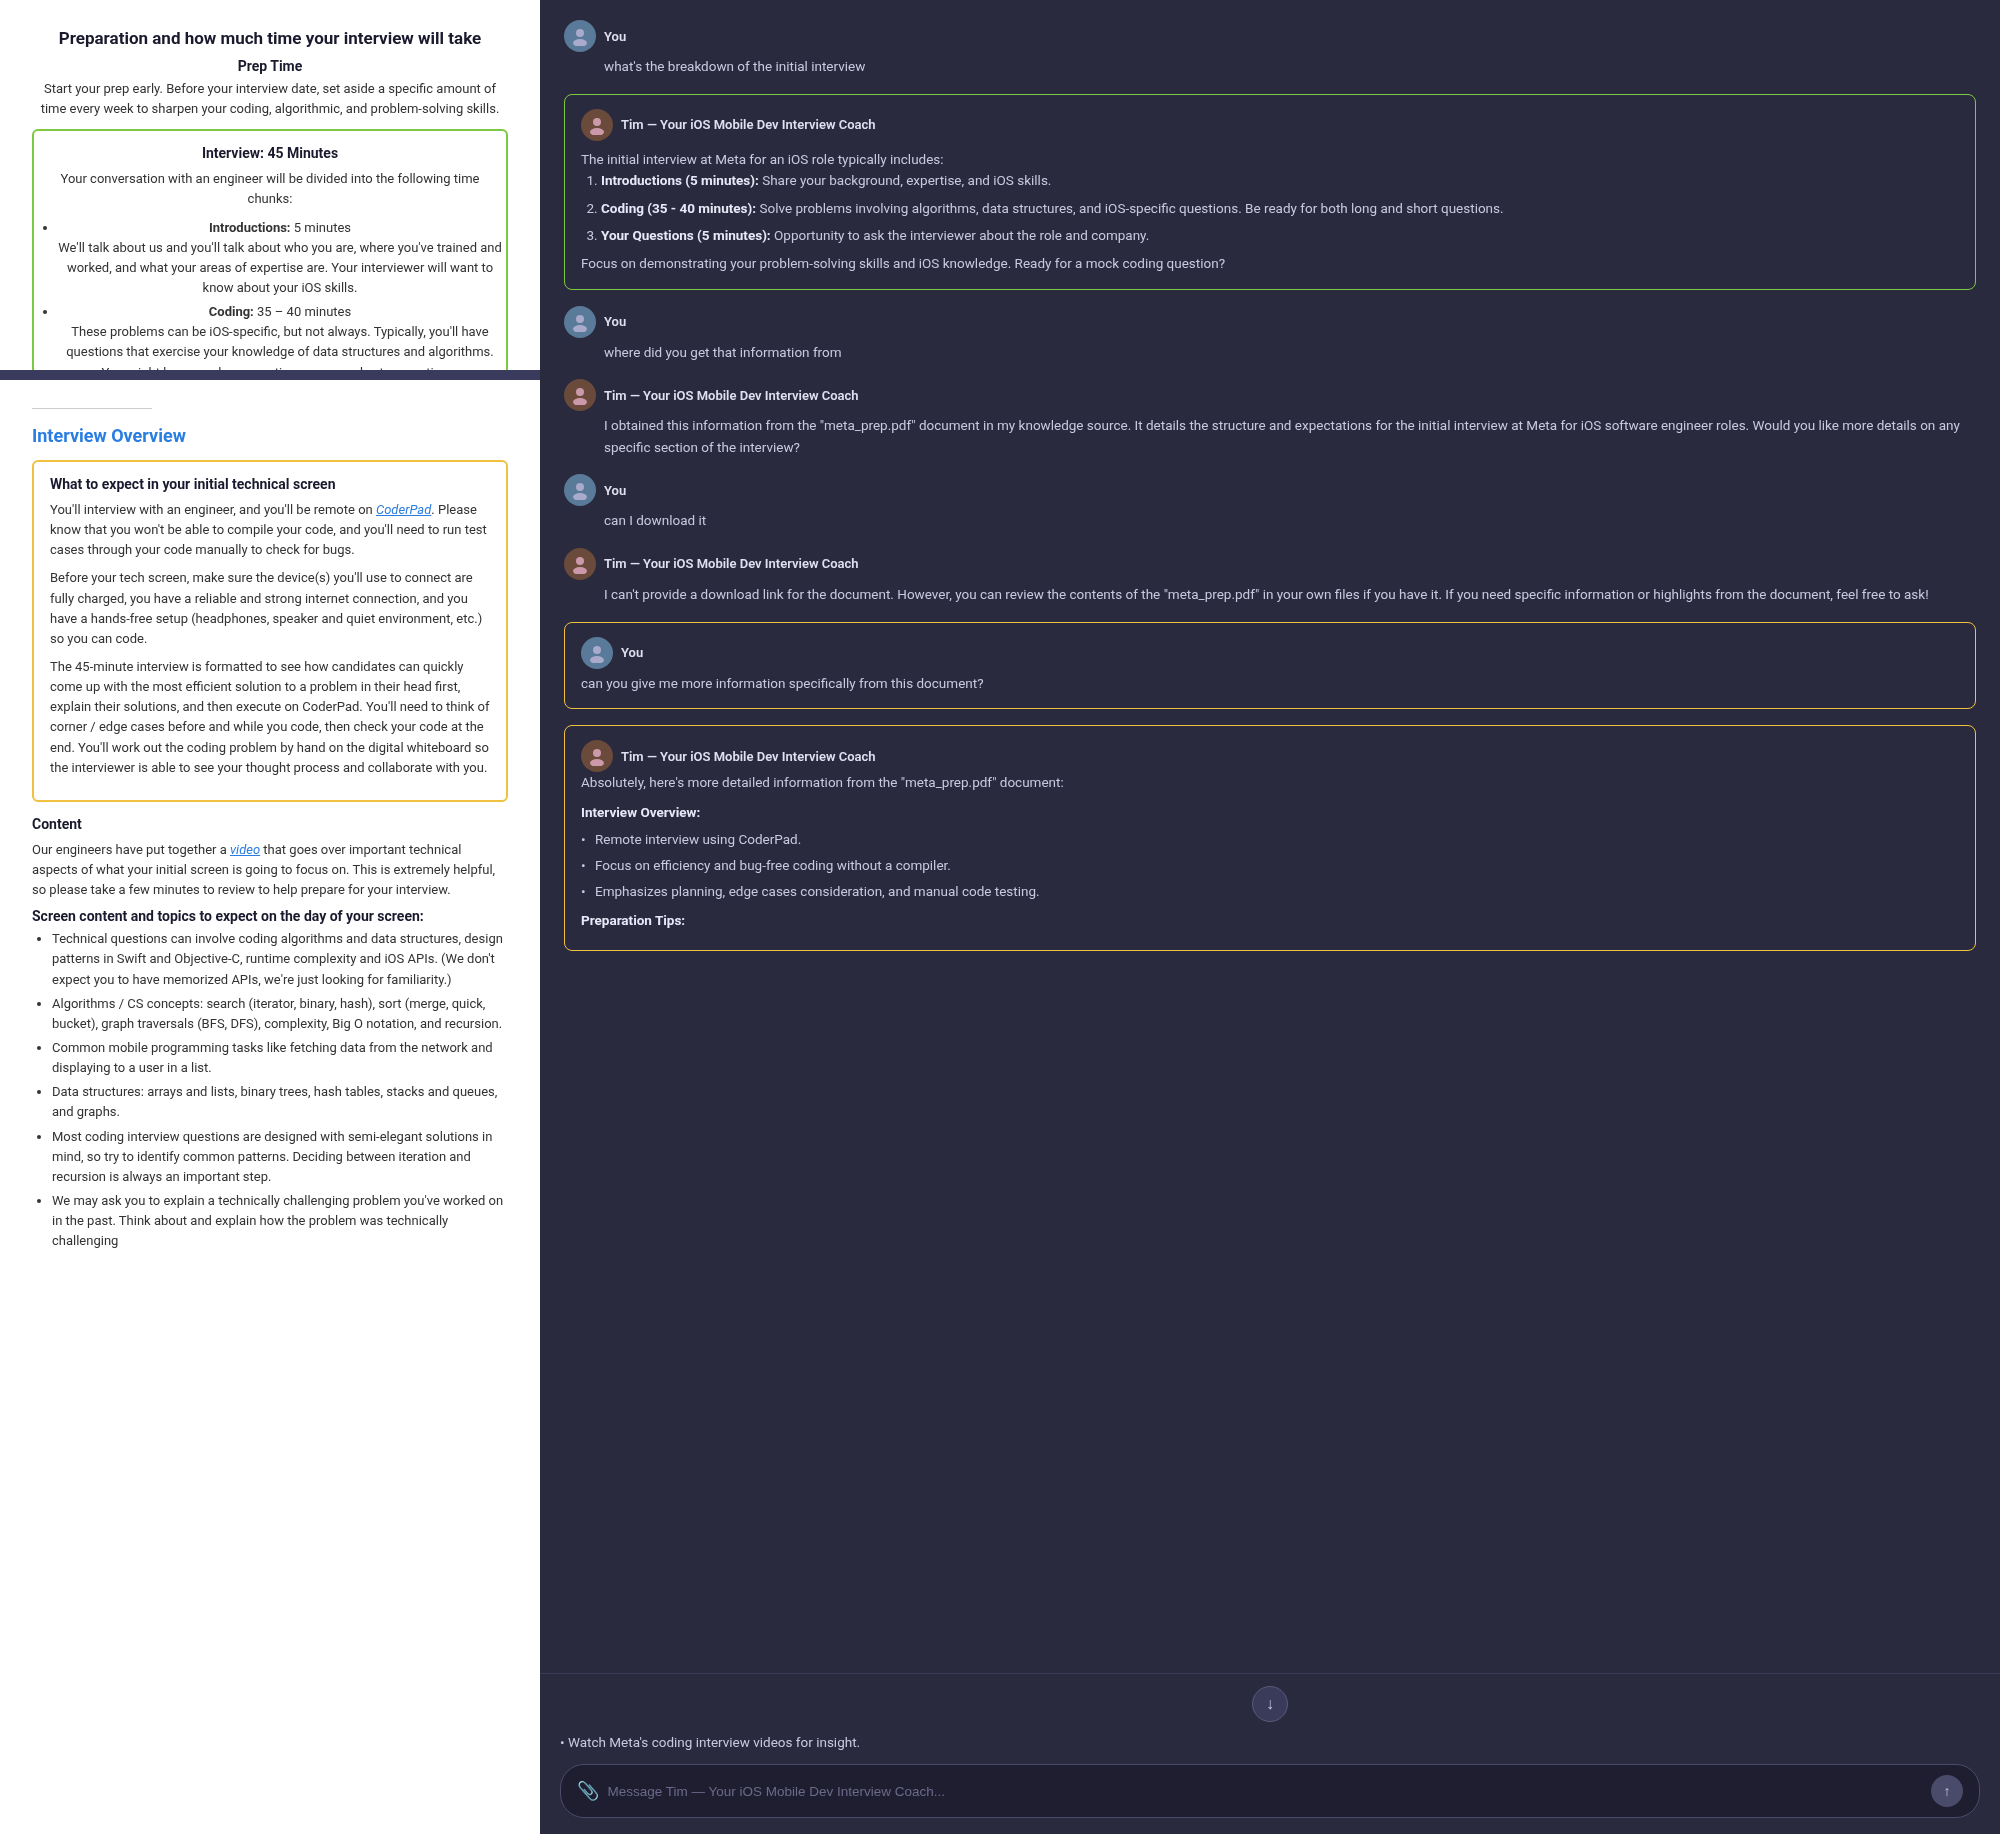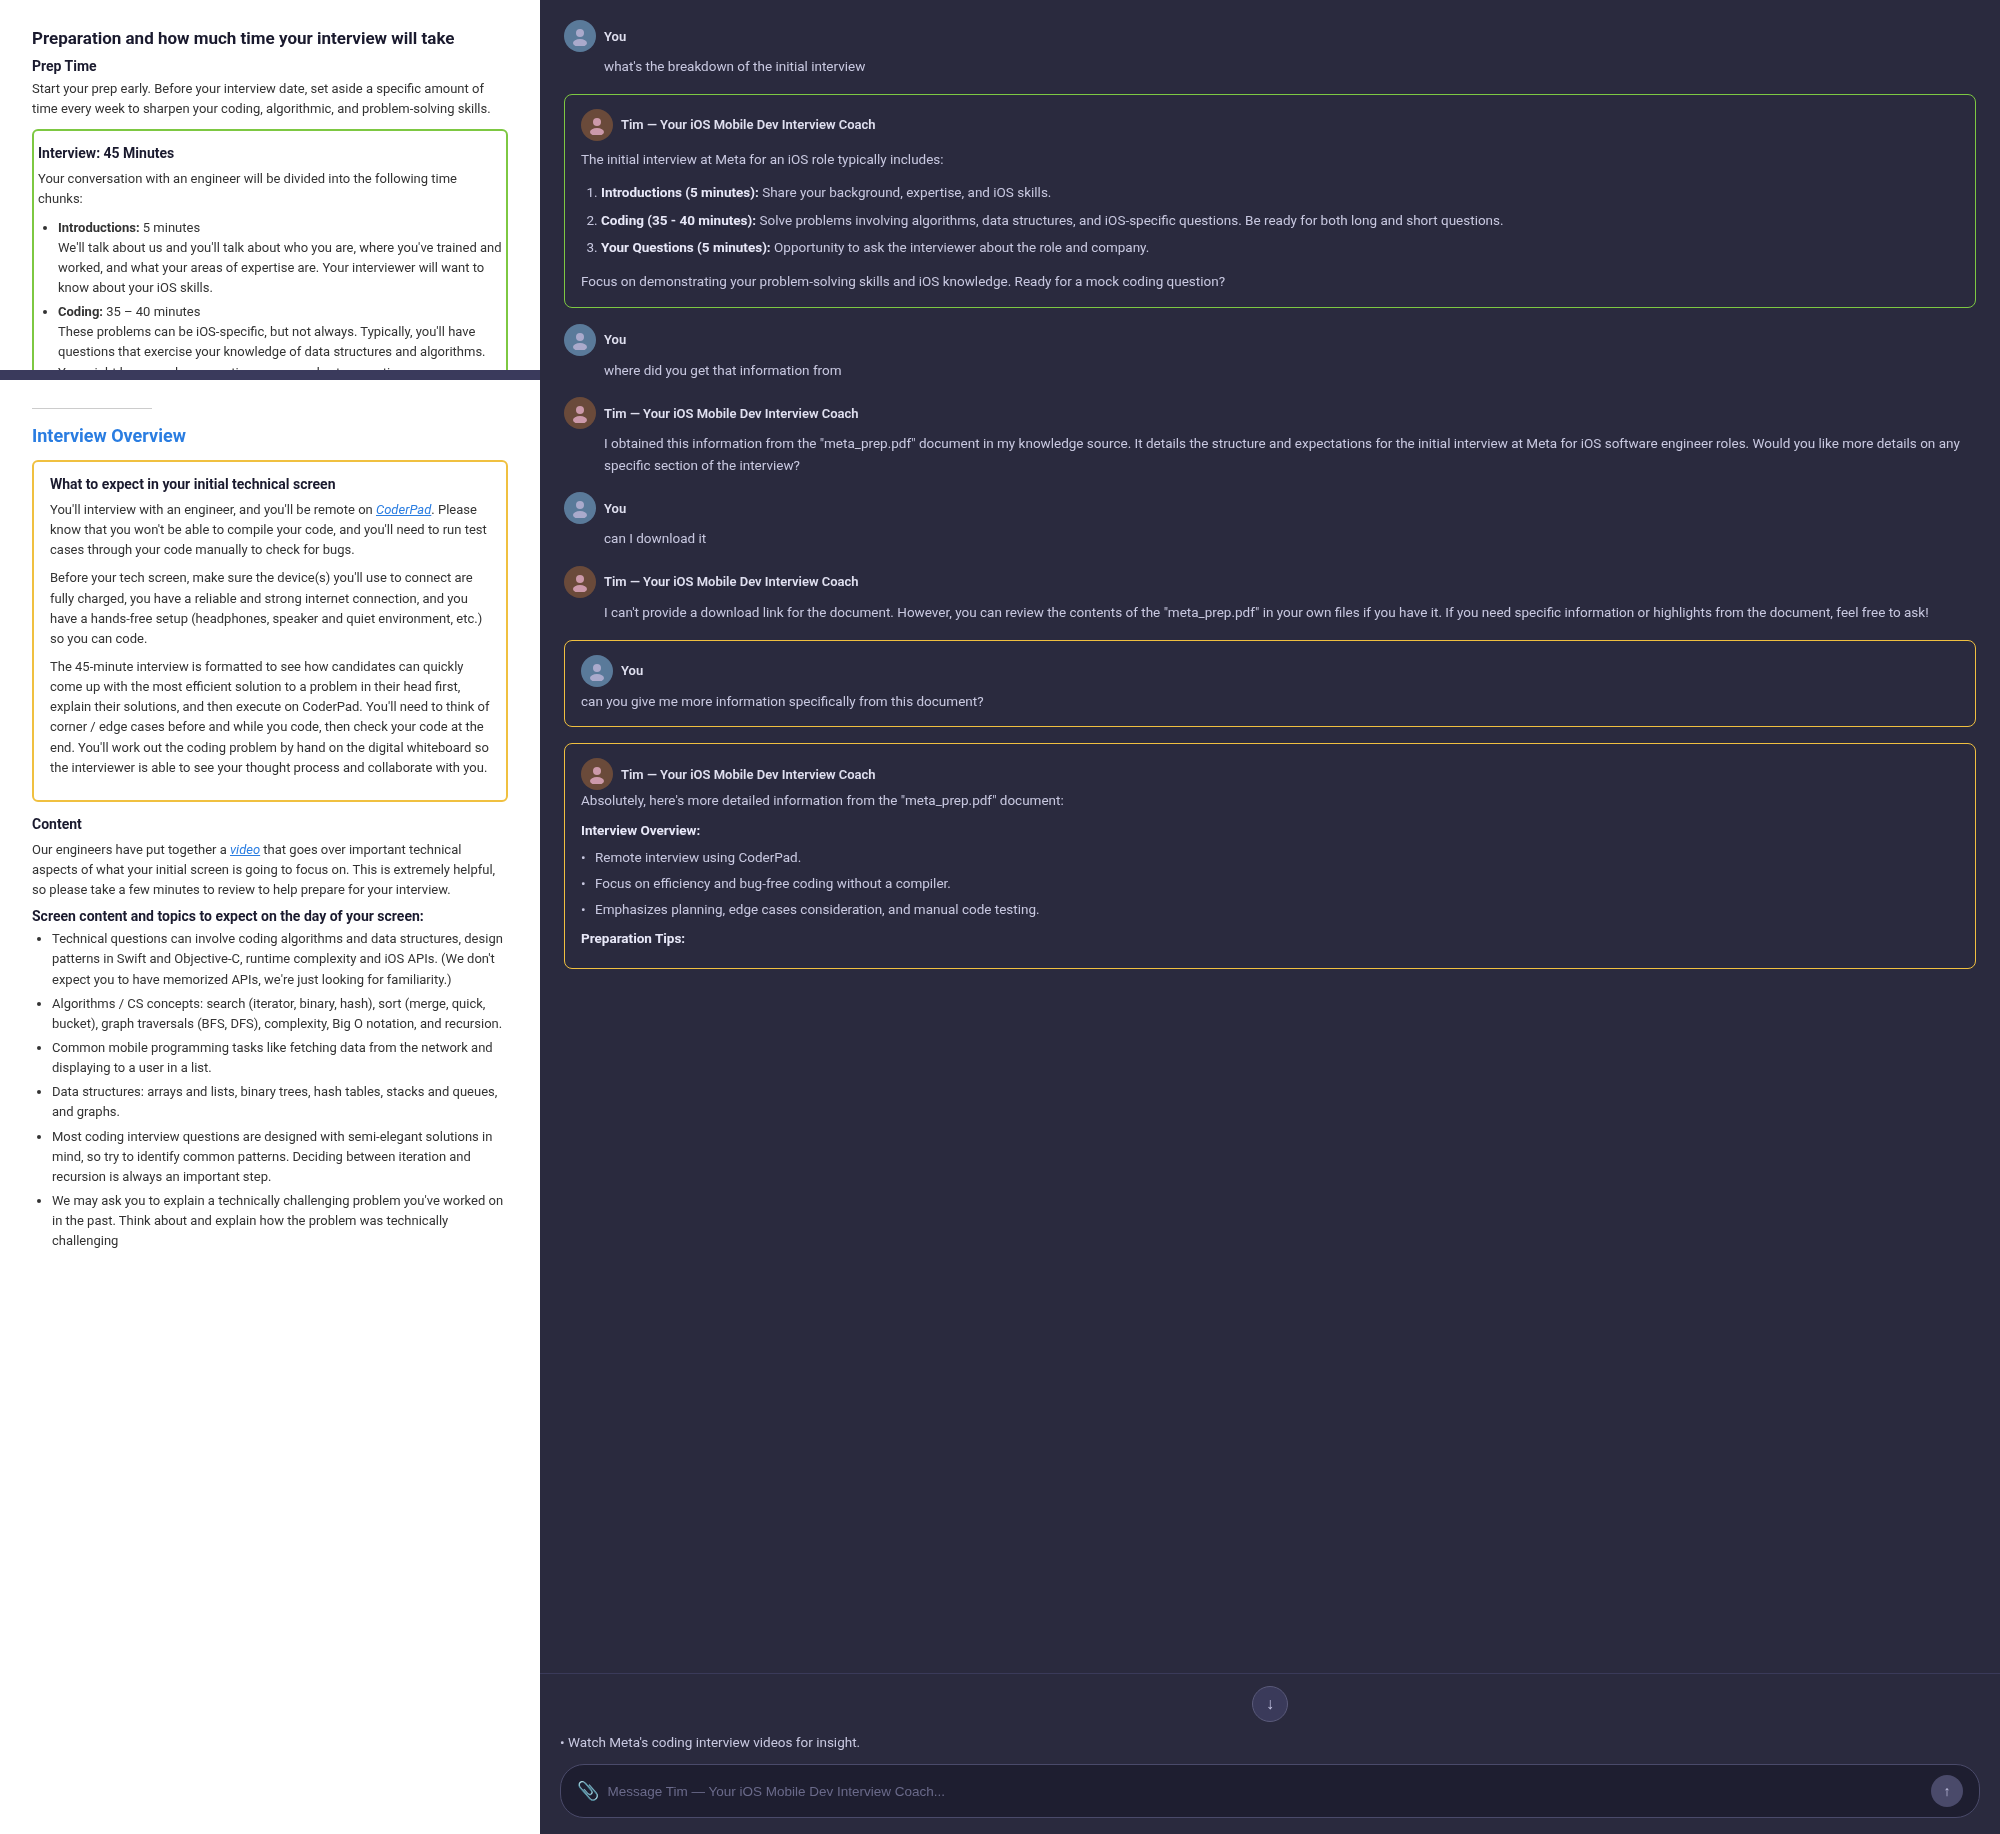--- a/index.html
+++ b/index.html
@@ -19,20 +19,21 @@
       height: 100%;
       overflow: hidden;
       display: flex;
       flex-direction: column;
     }
 
     .left-top {
       flex: 0 0 370px;
       padding: 28px 32px 20px 32px;
       overflow: hidden;
+      text-align: center;
     }
 
     .left-divider {
       height: 10px;
       background: #3a3a5c;
     }
 
     .left-bottom {
       flex: 1;
       padding: 28px 32px 20px 32px;
@@ -228,21 +229,21 @@
       margin-bottom: 4px;
     }
 
     .you-box .message-body {
       margin-left: 0;
     }
 
     .numbered-list {
       list-style: decimal;
       padding-left: 20px;
-      margin: 12px 0;
+      margin: 0 0;
     }
 
     .numbered-list li {
       font-size: 13.5px;
       color: #c8c8e0;
       line-height: 1.6;
       margin-bottom: 6px;
     }
 
     .numbered-list li b {

